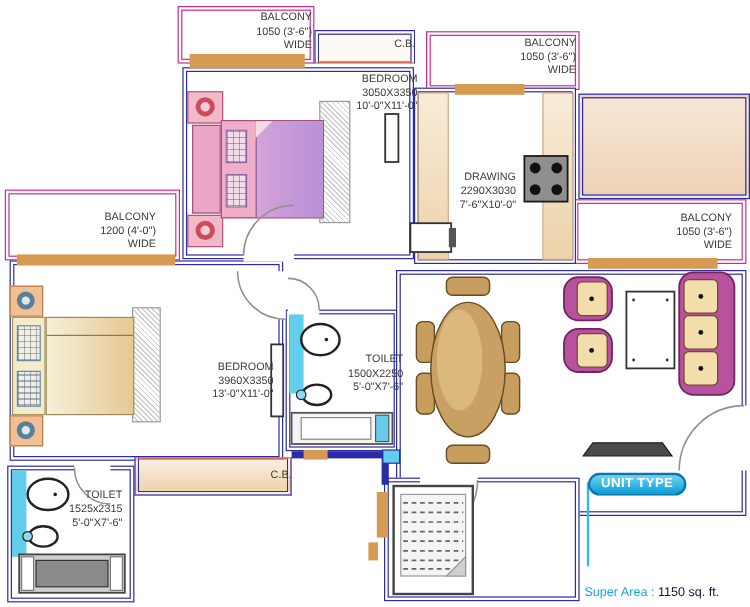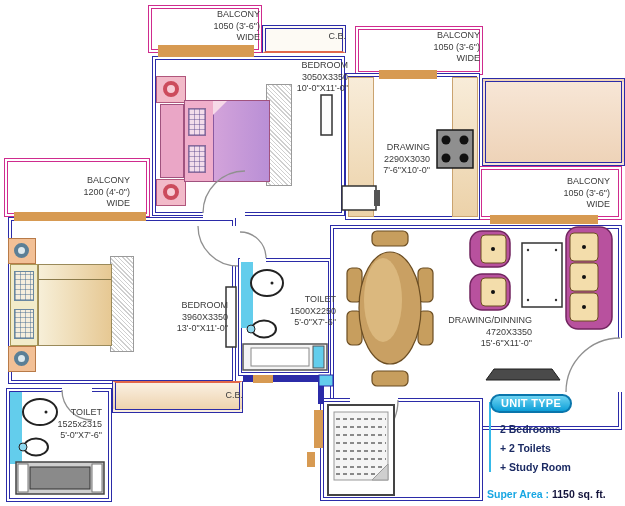--- a/index.html
+++ b/index.html
@@ -29,21 +29,21 @@
           background:repeating-linear-gradient(0deg,rgba(90,70,140,.45) 0 1px,transparent 1px 5px),
                      repeating-linear-gradient(90deg,rgba(90,70,140,.45) 0 1px,transparent 1px 5px),#f3dcea;}
   .pillow2{position:absolute;border:1px solid #6a88a0;
           background:repeating-linear-gradient(0deg,rgba(60,100,140,.45) 0 1px,transparent 1px 5px),
                      repeating-linear-gradient(90deg,rgba(60,100,140,.45) 0 1px,transparent 1px 5px),#f5eedd;}
   .unit-pill{position:absolute;background:linear-gradient(180deg,#6fd4f2,#0d9fd8);
              border:2px solid #0a76ac;border-radius:10px;color:#fff;font-weight:bold;
              font-size:11px;text-align:center;line-height:15px;letter-spacing:.3px;box-sizing:content-box;}
   .legend-items{position:absolute;}
   .legend-item{font-size:10.5px;font-weight:bold;color:#1b2a63;margin-bottom:7px;}
-  .super{position:absolute;font-size:10.5px;font-weight:bold;white-space:nowrap;}
+  .super{position:absolute;font-size:10.5px;font-weight:normal;white-space:nowrap;}
   .super .lab{color:#18a7e3;}
   .super .val{color:#14143c;}
   svg{position:absolute;left:0;top:0;}
 </style>
 </head>
 <body>
 
 <div class="plan">
 
   <div class="adj" style="left:482px;top:78px;width:143px;height:88px"></div>
@@ -259,39 +259,29 @@
   <div class="rlabel" style="left:140px;top:300px;width:88px">
     <span class="ln">BEDROOM</span>
     <span class="ln">3960X3350</span>
     <span class="ln">13'-0"X11'-0"</span>
   </div>
   <div class="rlabel" style="left:268px;top:294px;width:68px">
     <span class="ln">TOILET</span>
     <span class="ln">1500X2250</span>
     <span class="ln">5'-0"X7'-6"</span>
   </div>
-  <div class="rlabel" style="left:432px;top:315px;width:100px">
-    <span class="ln">DRAWING/DINNING</span>
-    <span class="ln">4720X3350</span>
-    <span class="ln">15'-6"X11'-0"</span>
-  </div>
   <div class="rlabel" style="left:36px;top:407px;width:66px">
     <span class="ln">TOILET</span>
     <span class="ln">1525x2315</span>
     <span class="ln">5'-0"X7'-6"</span>
   </div>
   <div class="rlabel" style="left:112px;top:390px;width:131px">
     <span class="ln">C.B.</span>
   </div>
 
   <div style="position:absolute;left:489px;top:402px;width:2px;height:70px;background:#35b9e9"></div>
   <div class="unit-pill" style="left:490px;top:394px;width:78px;height:15px">UNIT TYPE</div>
-  <div class="legend-items" style="left:500px;top:423px">
-    <div class="legend-item">2 Bedrooms</div>
-    <div class="legend-item">+ 2 Toilets</div>
-    <div class="legend-item">+ Study Room</div>
-  </div>
   <div class="super" style="left:487px;top:488px">
     <span class="lab">Super Area :</span>
     <span class="val">1150 sq. ft.</span>
   </div>
 
 </div>
 
 </body></html>

